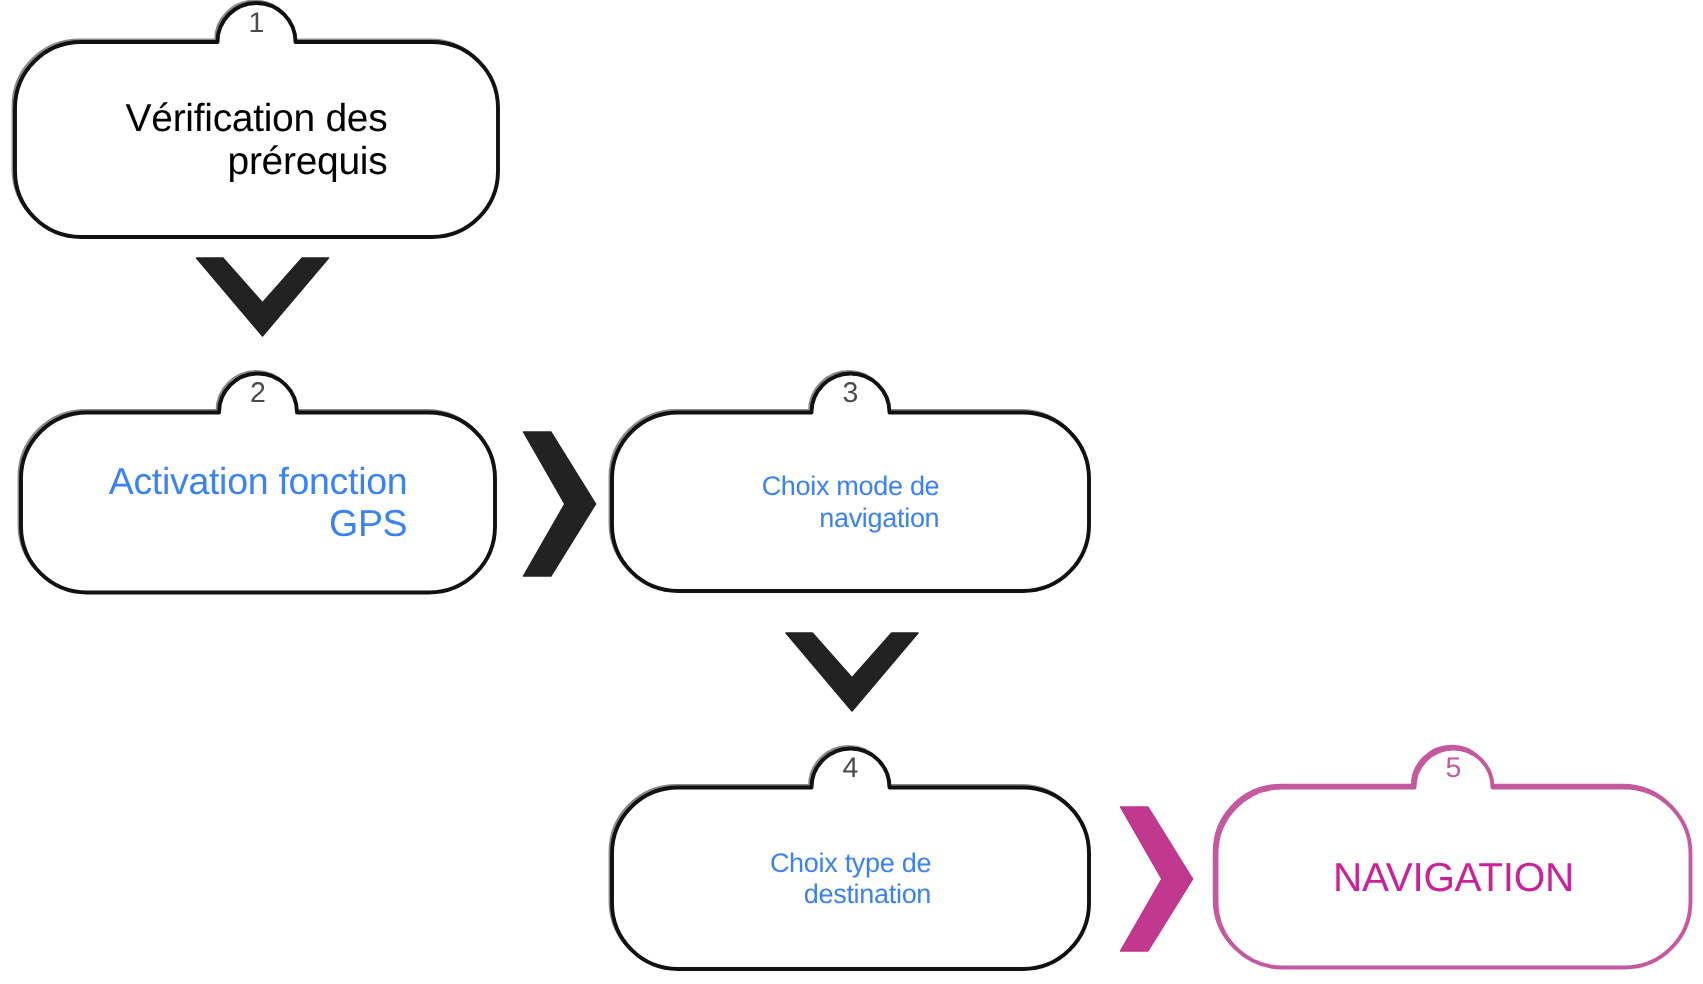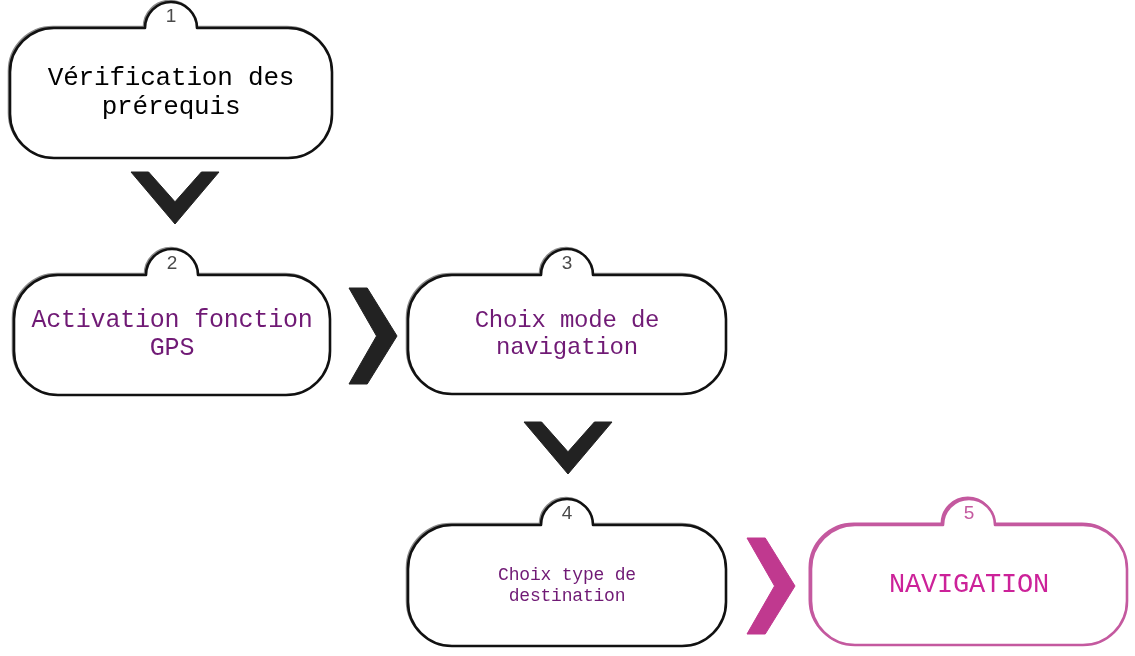--- a/index.html
+++ b/index.html
@@ -37,39 +37,38 @@
   }
   .node-label {
     position: absolute;
     left: 0;
     right: 0;
     top: 0;
     bottom: 0;
     display: flex;
     align-items: center;
     justify-content: center;
-    text-align: center;
+    text-align: right;
     line-height: 1.12;
     padding: 0 14px;
     box-sizing: border-box;
     white-space: pre-line;
     letter-spacing: -0.2px;
-    font-family: Liberation Mono, monospace;
   }
   .node-number {
     position: absolute;
     text-align: center;
     font-size: 19px;
     line-height: 1;
     letter-spacing: 0;
   }
 
   
   .tone-dark .node-label   { color: #000000; }
-  .tone-navy .node-label   { color: #701a75; }
+  .tone-navy .node-label   { color: #3b82f6; }
   .tone-pink .node-label   { color: #cc2299; }
   .tone-dark .node-number,
   .tone-navy .node-number  { color: #4a4a4a; }
   .tone-pink .node-number  { color: #c4599f; }
 
   
   .arrow {
     position: absolute;
   }
   .arrow svg { display: block; overflow: visible; }
@@ -95,21 +94,21 @@
       <div class="node-number" style="left: 138px; top: -22px; width: 40px;">2</div>
       <div class="node-label" style="font-size: 25px;">Activation fonction
 GPS</div>
     </div>
     <div class="node tone-navy" style="left: 408px; top: 275px; width: 318px; height: 119px;">
       <svg class="node-svg" width="318" height="149" viewBox="0 -28 318 149" style="top: -28px;">
         <path d="M 44 0 L 133 0 A 26 26 0 0 1 185 0 L 274 0 A 44 44 0 0 1 318 44 L 318 75 A 44 44 0 0 1 274 119 L 44 119 A 44 44 0 0 1 0 75 L 0 44 A 44 44 0 0 1 44 0 Z" fill="#ffffff" stroke="#8a8a8a" stroke-width="2.2" stroke-linejoin="round" transform="translate(-1.2,-1.2)"></path>
         <path d="M 44 0 L 133 0 A 26 26 0 0 1 185 0 L 274 0 A 44 44 0 0 1 318 44 L 318 75 A 44 44 0 0 1 274 119 L 44 119 A 44 44 0 0 1 0 75 L 0 44 A 44 44 0 0 1 44 0 Z" fill="#ffffff" stroke="#111111" stroke-width="2.6" stroke-linejoin="round"></path>
       </svg>
       <div class="node-number" style="left: 139px; top: -22px; width: 40px;">3</div>
-      <div class="node-label" style="font-size: 24px;">Choix mode de
+      <div class="node-label" style="font-size: 18px;">Choix mode de
 navigation</div>
     </div>
     <div class="node tone-navy" style="left: 408px; top: 525px; width: 318px; height: 121px;">
       <svg class="node-svg" width="318" height="151" viewBox="0 -28 318 151" style="top: -28px;">
         <path d="M 44 0 L 133 0 A 26 26 0 0 1 185 0 L 274 0 A 44 44 0 0 1 318 44 L 318 77 A 44 44 0 0 1 274 121 L 44 121 A 44 44 0 0 1 0 77 L 0 44 A 44 44 0 0 1 44 0 Z" fill="#ffffff" stroke="#8a8a8a" stroke-width="2.2" stroke-linejoin="round" transform="translate(-1.2,-1.2)"></path>
         <path d="M 44 0 L 133 0 A 26 26 0 0 1 185 0 L 274 0 A 44 44 0 0 1 318 44 L 318 77 A 44 44 0 0 1 274 121 L 44 121 A 44 44 0 0 1 0 77 L 0 44 A 44 44 0 0 1 44 0 Z" fill="#ffffff" stroke="#111111" stroke-width="2.6" stroke-linejoin="round"></path>
       </svg>
       <div class="node-number" style="left: 139px; top: -22px; width: 40px;">4</div>
       <div class="node-label" style="font-size: 18px;">Choix type de
 destination</div>

